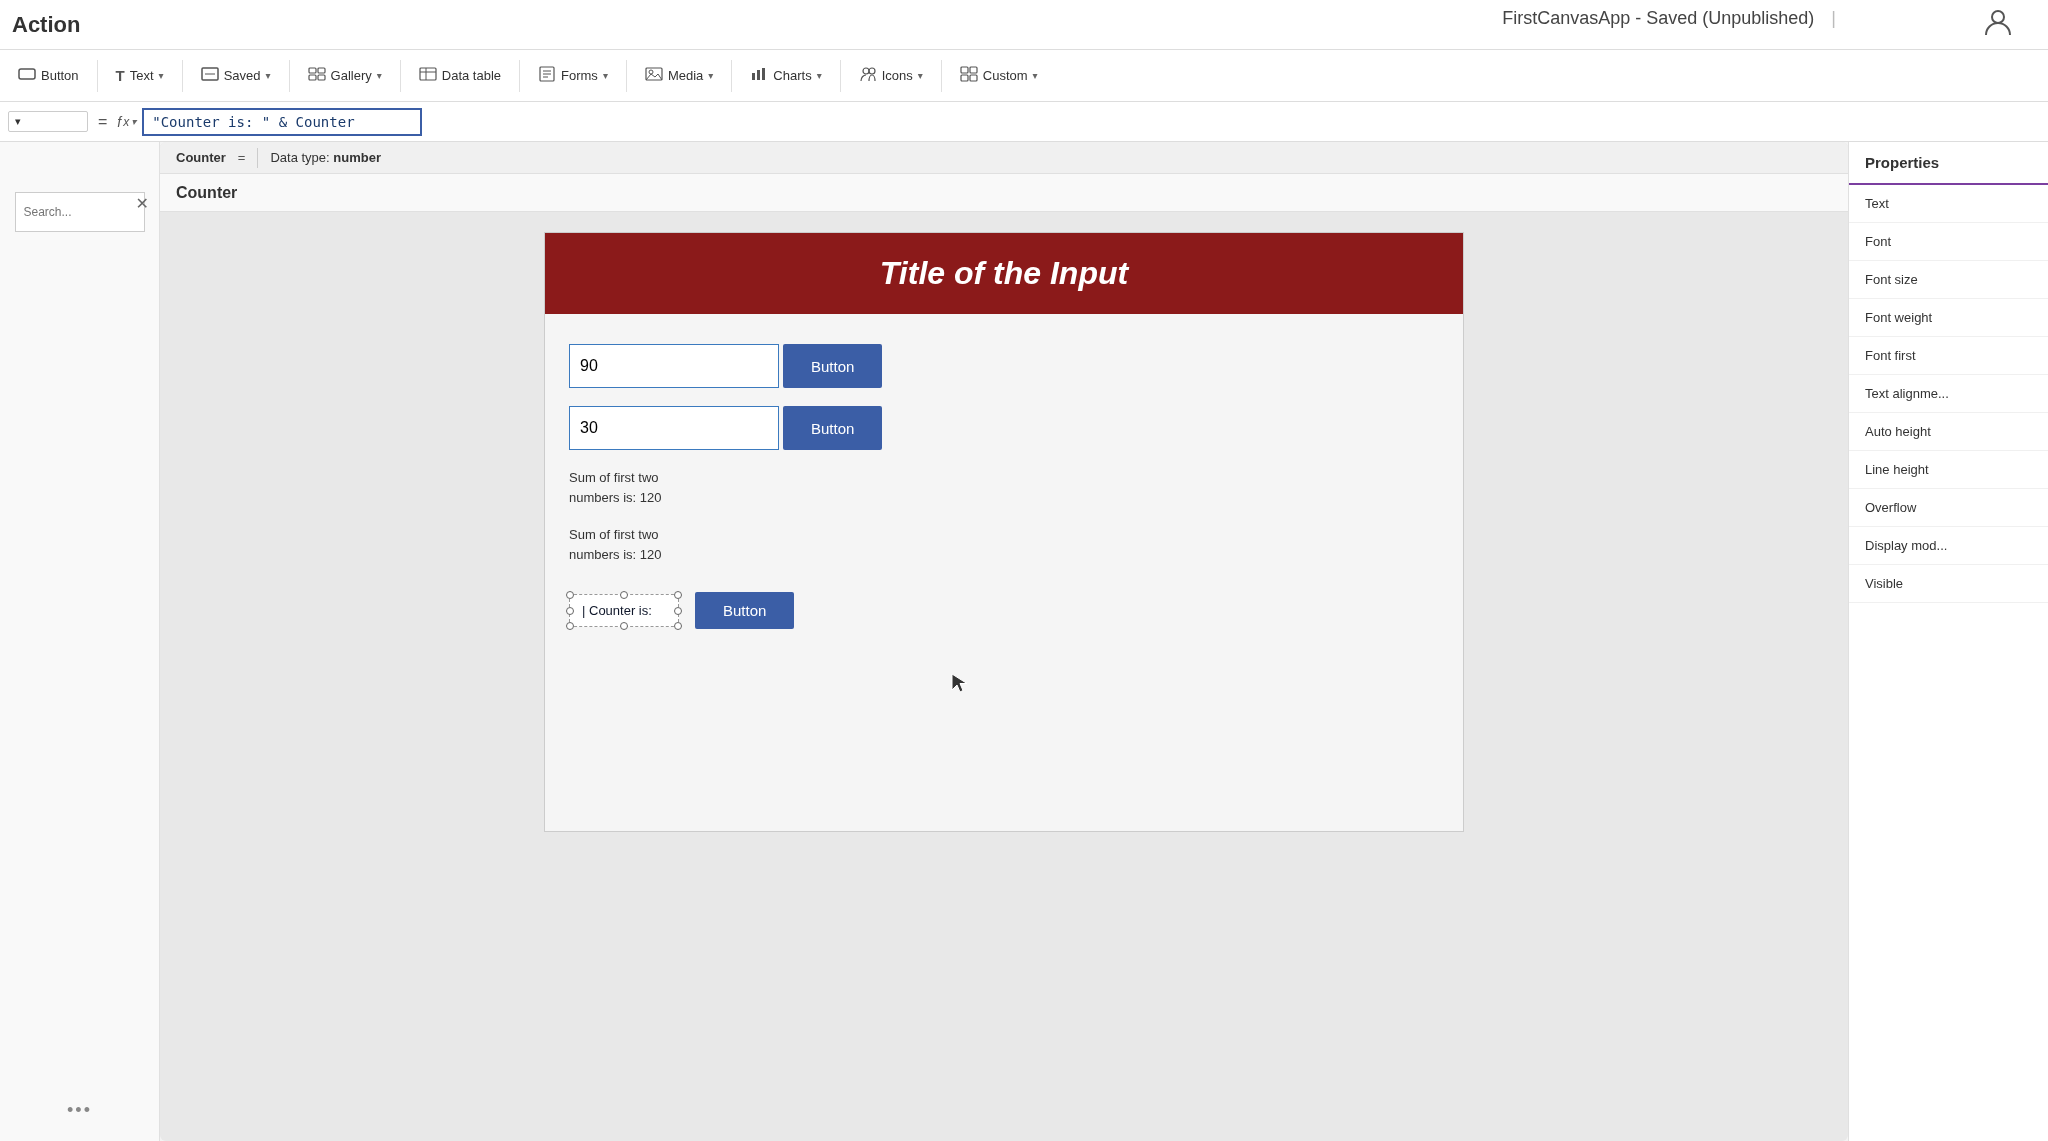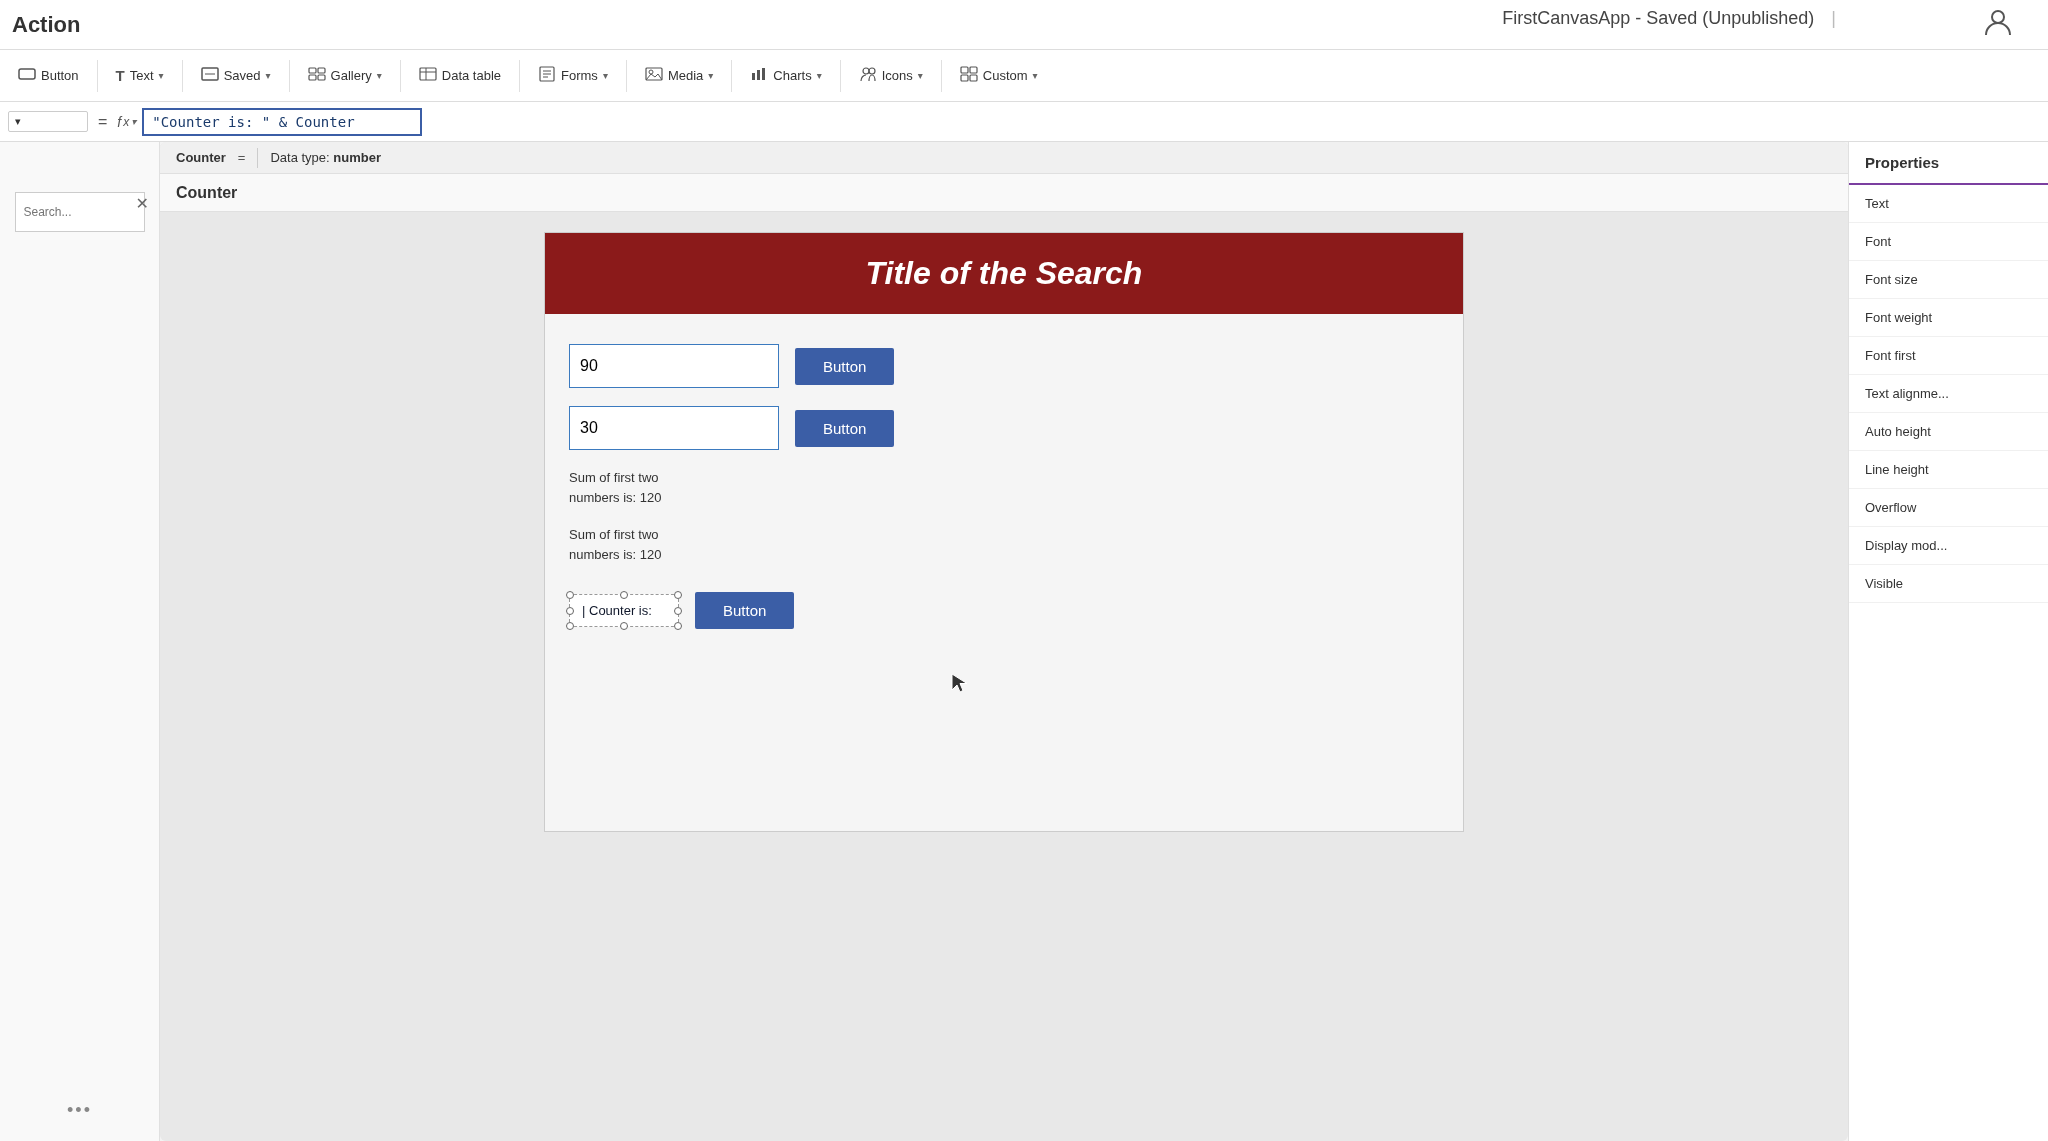--- a/index.html
+++ b/index.html
@@ -218,22 +218,21 @@
       flex: 1;
       padding: 30px 24px;
       display: flex;
       flex-direction: column;
       gap: 18px;
     }
 
     
     .input-row {
       display: flex;
-      align-items: center;
-      gap: 16px;
+      gap: 4px;
     }
     .app-input {
       width: 210px;
       height: 44px;
       border: 1px solid #3b7abf;
       padding: 6px 10px;
       font-size: 16px;
       background: #fff;
       outline: none;
     }
@@ -498,21 +497,21 @@
       </span>
     </div>
 
     <div class="counter-label-bar">
       <span>Counter</span>
     </div>
 
     <div class="app-canvas" style="position:relative;">
       <div class="app-frame">
 
-        <div class="app-screen-title">Title of the Search</div>
+        <div class="app-screen-title">Title of the Input</div>
 
         <div class="app-content">
 
           <div class="input-row">
             <input class="app-input" type="text" value="90" style="">
             <button class="app-button">Button</button>
           </div>
 
           <div class="input-row">
             <input class="app-input" type="text" value="30" style="">

